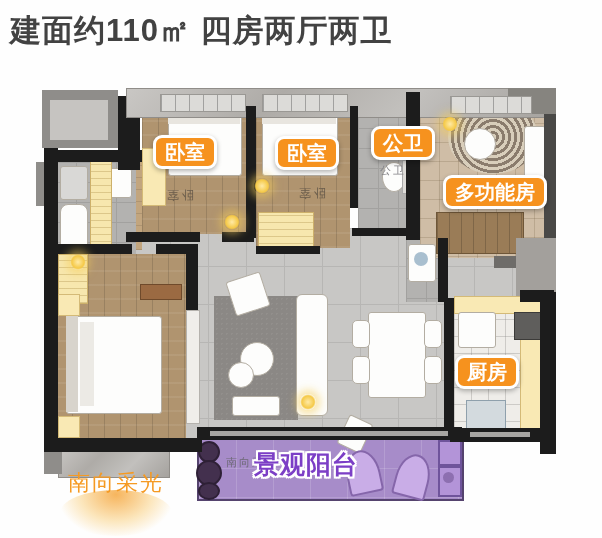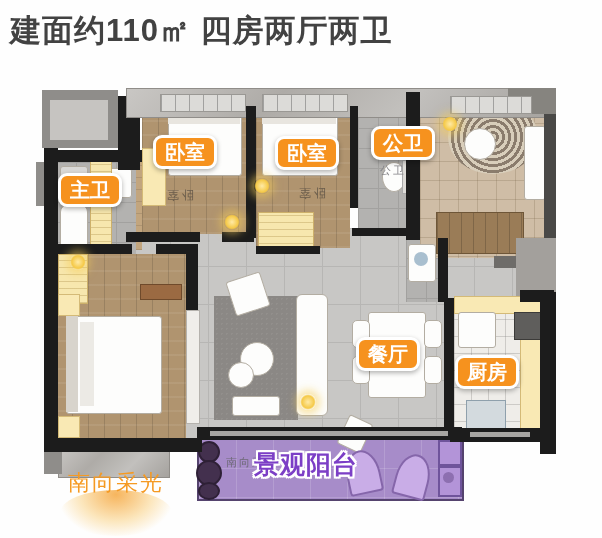--- a/index.html
+++ b/index.html
@@ -194,24 +194,23 @@
   <div class="lt" style="left:254px;top:178px"></div>
   <div class="lt" style="left:300px;top:394px"></div>
   <div class="lt" style="left:70px;top:254px"></div>
   <div class="lt" style="left:442px;top:116px"></div>
 
   <div class="st flip" style="left:164px;top:186px">卧室</div>
   <div class="st flip" style="left:296px;top:184px">卧室</div>
   <div class="st-gray" style="left:380px;top:163px">公卫</div>
   <div class="st-gray" style="left:226px;top:455px;color:#6f6a78">南向采光</div>
 
-  <div class="tag" style="left:58px;top:173px">主卫</div>
   <div class="tag" style="left:153px;top:135px">卧室</div>
   <div class="tag" style="left:275px;top:136px">卧室</div>
   <div class="tag" style="left:371px;top:126px">公卫</div>
-  <div class="tag" style="left:356px;top:337px">餐厅</div>
+  <div class="tag" style="left:443px;top:175px">多功能房</div>
   <div class="tag" style="left:455px;top:355px">厨房</div>
 
   <div id="balcony-label" style="left:254px;top:448px">景观阳台</div>
   <div id="south-light-glow" style="left:60px;top:490px;width:112px;height:46px"></div>
   <div id="south-light-text" style="left:68px;top:468px">南向采光</div>
 
 </div>
 
 </body></html>

